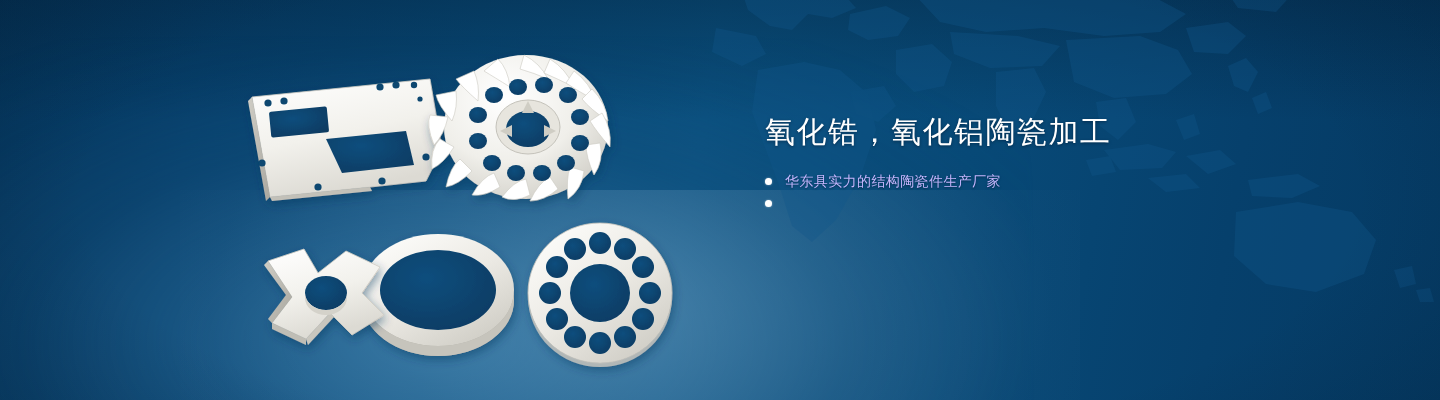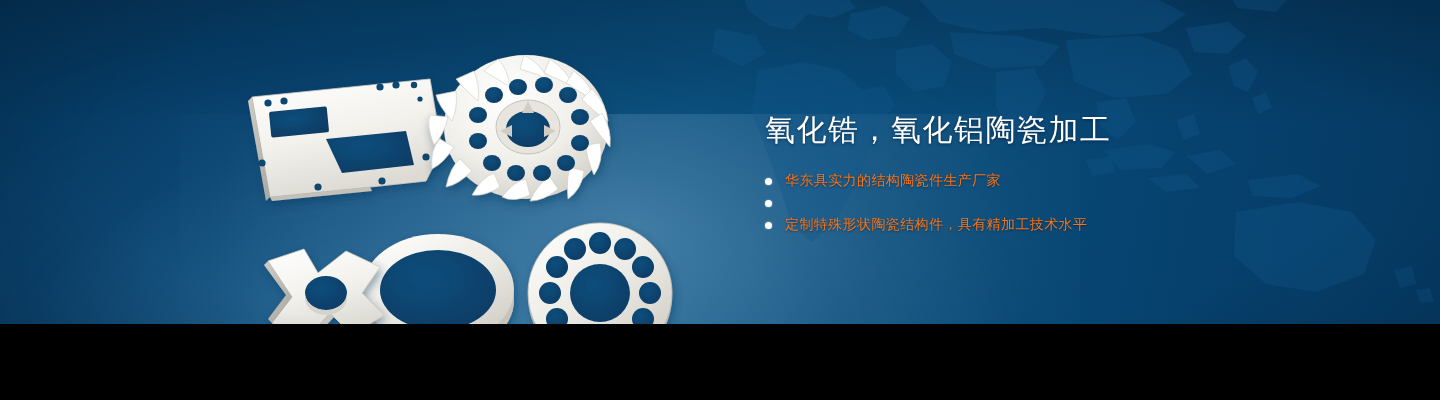--- a/index.html
+++ b/index.html
@@ -6,23 +6,23 @@
   html, body {
     margin: 0;
     padding: 0;
     background: #000;
   }
   * { box-sizing: border-box; }
 
   .banner {
     position: relative;
     width: 1440px;
-    height: 324px;
+    height: 400px;
     overflow: hidden;
-    font-family: Liberation Mono, monospace;
+    font-family: Liberation Sans, sans-serif;
     background: #064270;
   }
 
   
   .bg-base {
     position: absolute;
     inset: 0;
     background:
       linear-gradient(100deg,
         #05365c 0%,
@@ -131,21 +131,21 @@
   .feature-dot {
     flex: 0 0 auto;
     width: 7px;
     height: 7px;
     border-radius: 50%;
     background: #ffffff;
     margin-right: 13px;
     box-shadow: 0 0 2px rgba(255,255,255,0.55);
   }
   .feature-text {
-    color: #f97316;
+    color: #c4b5fd;
     font-size: 14px;
     line-height: 22px;
     letter-spacing: 0.4px;
     white-space: nowrap;
     text-shadow: 0 1px 2px rgba(0,18,36,0.5);
   }
 </style>
 </head>
 <body>
 
@@ -343,20 +343,16 @@
     <h1 class="headline">氧化锆，氧化铝陶瓷加工</h1>
 
     <ul class="feature-list">
       <li class="feature-item">
         <span class="feature-dot"></span>
         <span class="feature-text">华东具实力的结构陶瓷件生产厂家</span>
       </li>
       <li class="feature-item">
         <span class="feature-dot"></span>
       </li>
-      <li class="feature-item">
-        <span class="feature-dot"></span>
-        <span class="feature-text">定制特殊形状陶瓷结构件，具有精加工技术水平</span>
-      </li>
     </ul>
   </div>
 
 </div>
 
 </body></html>

